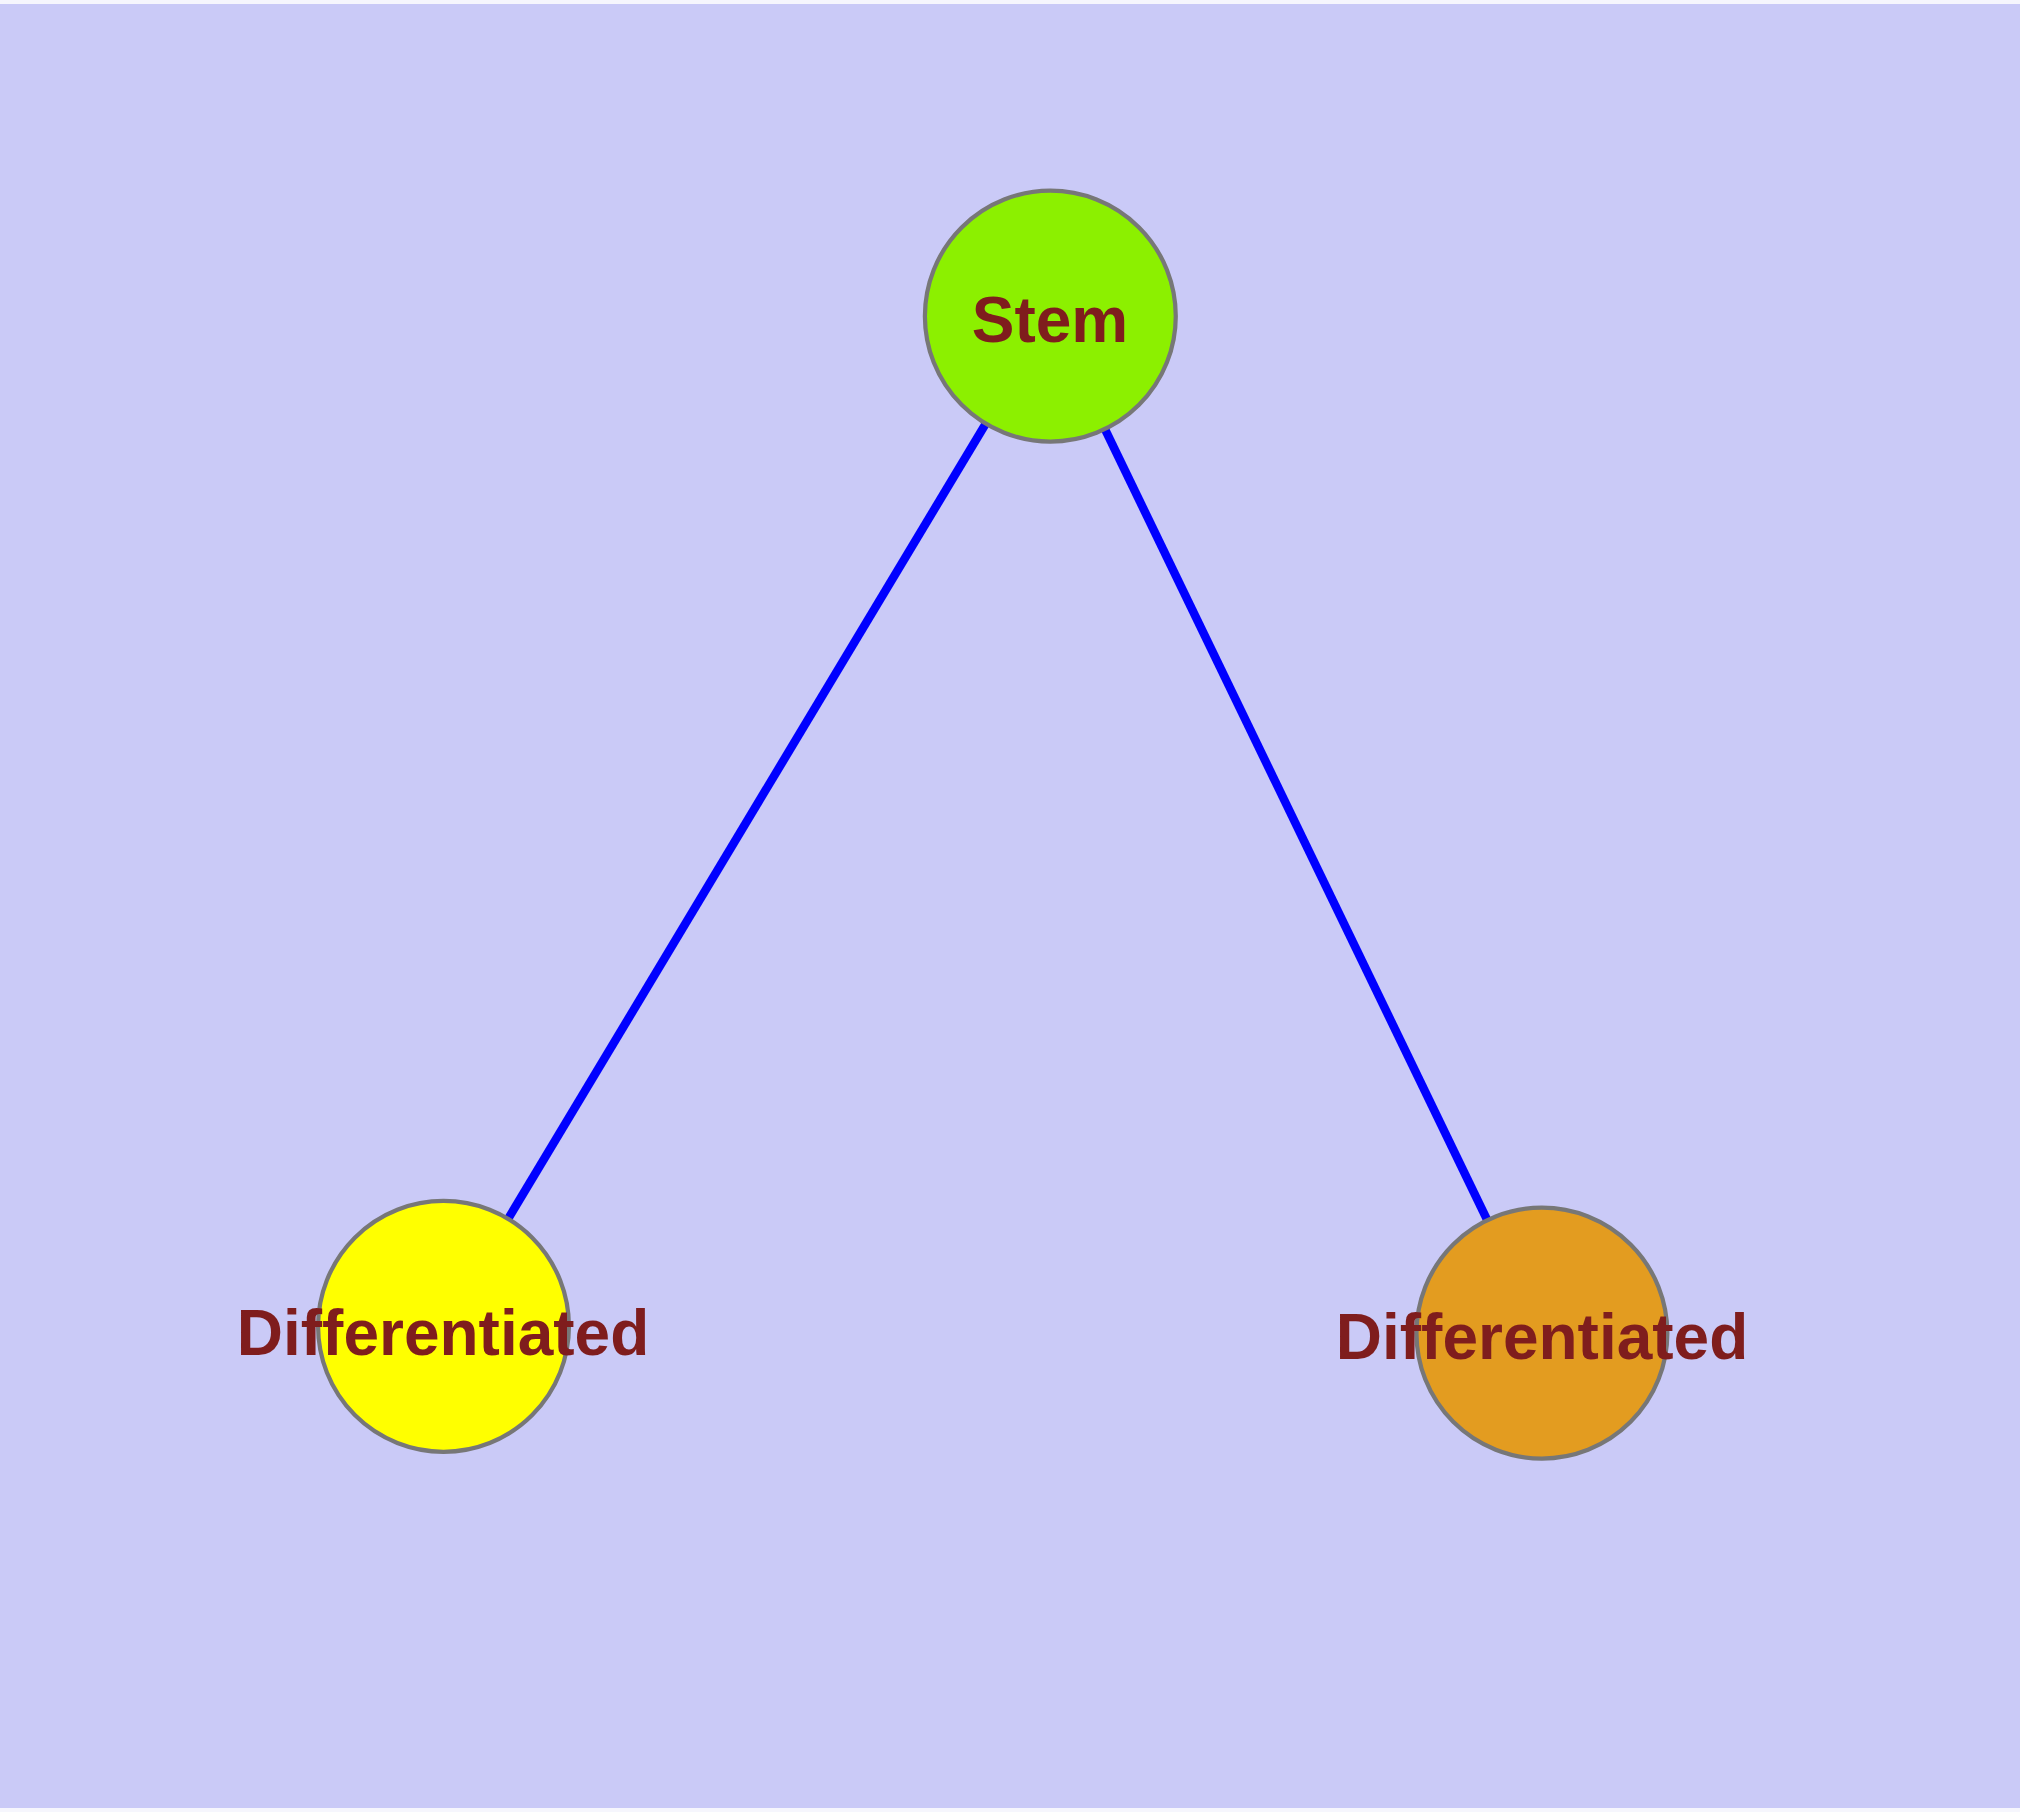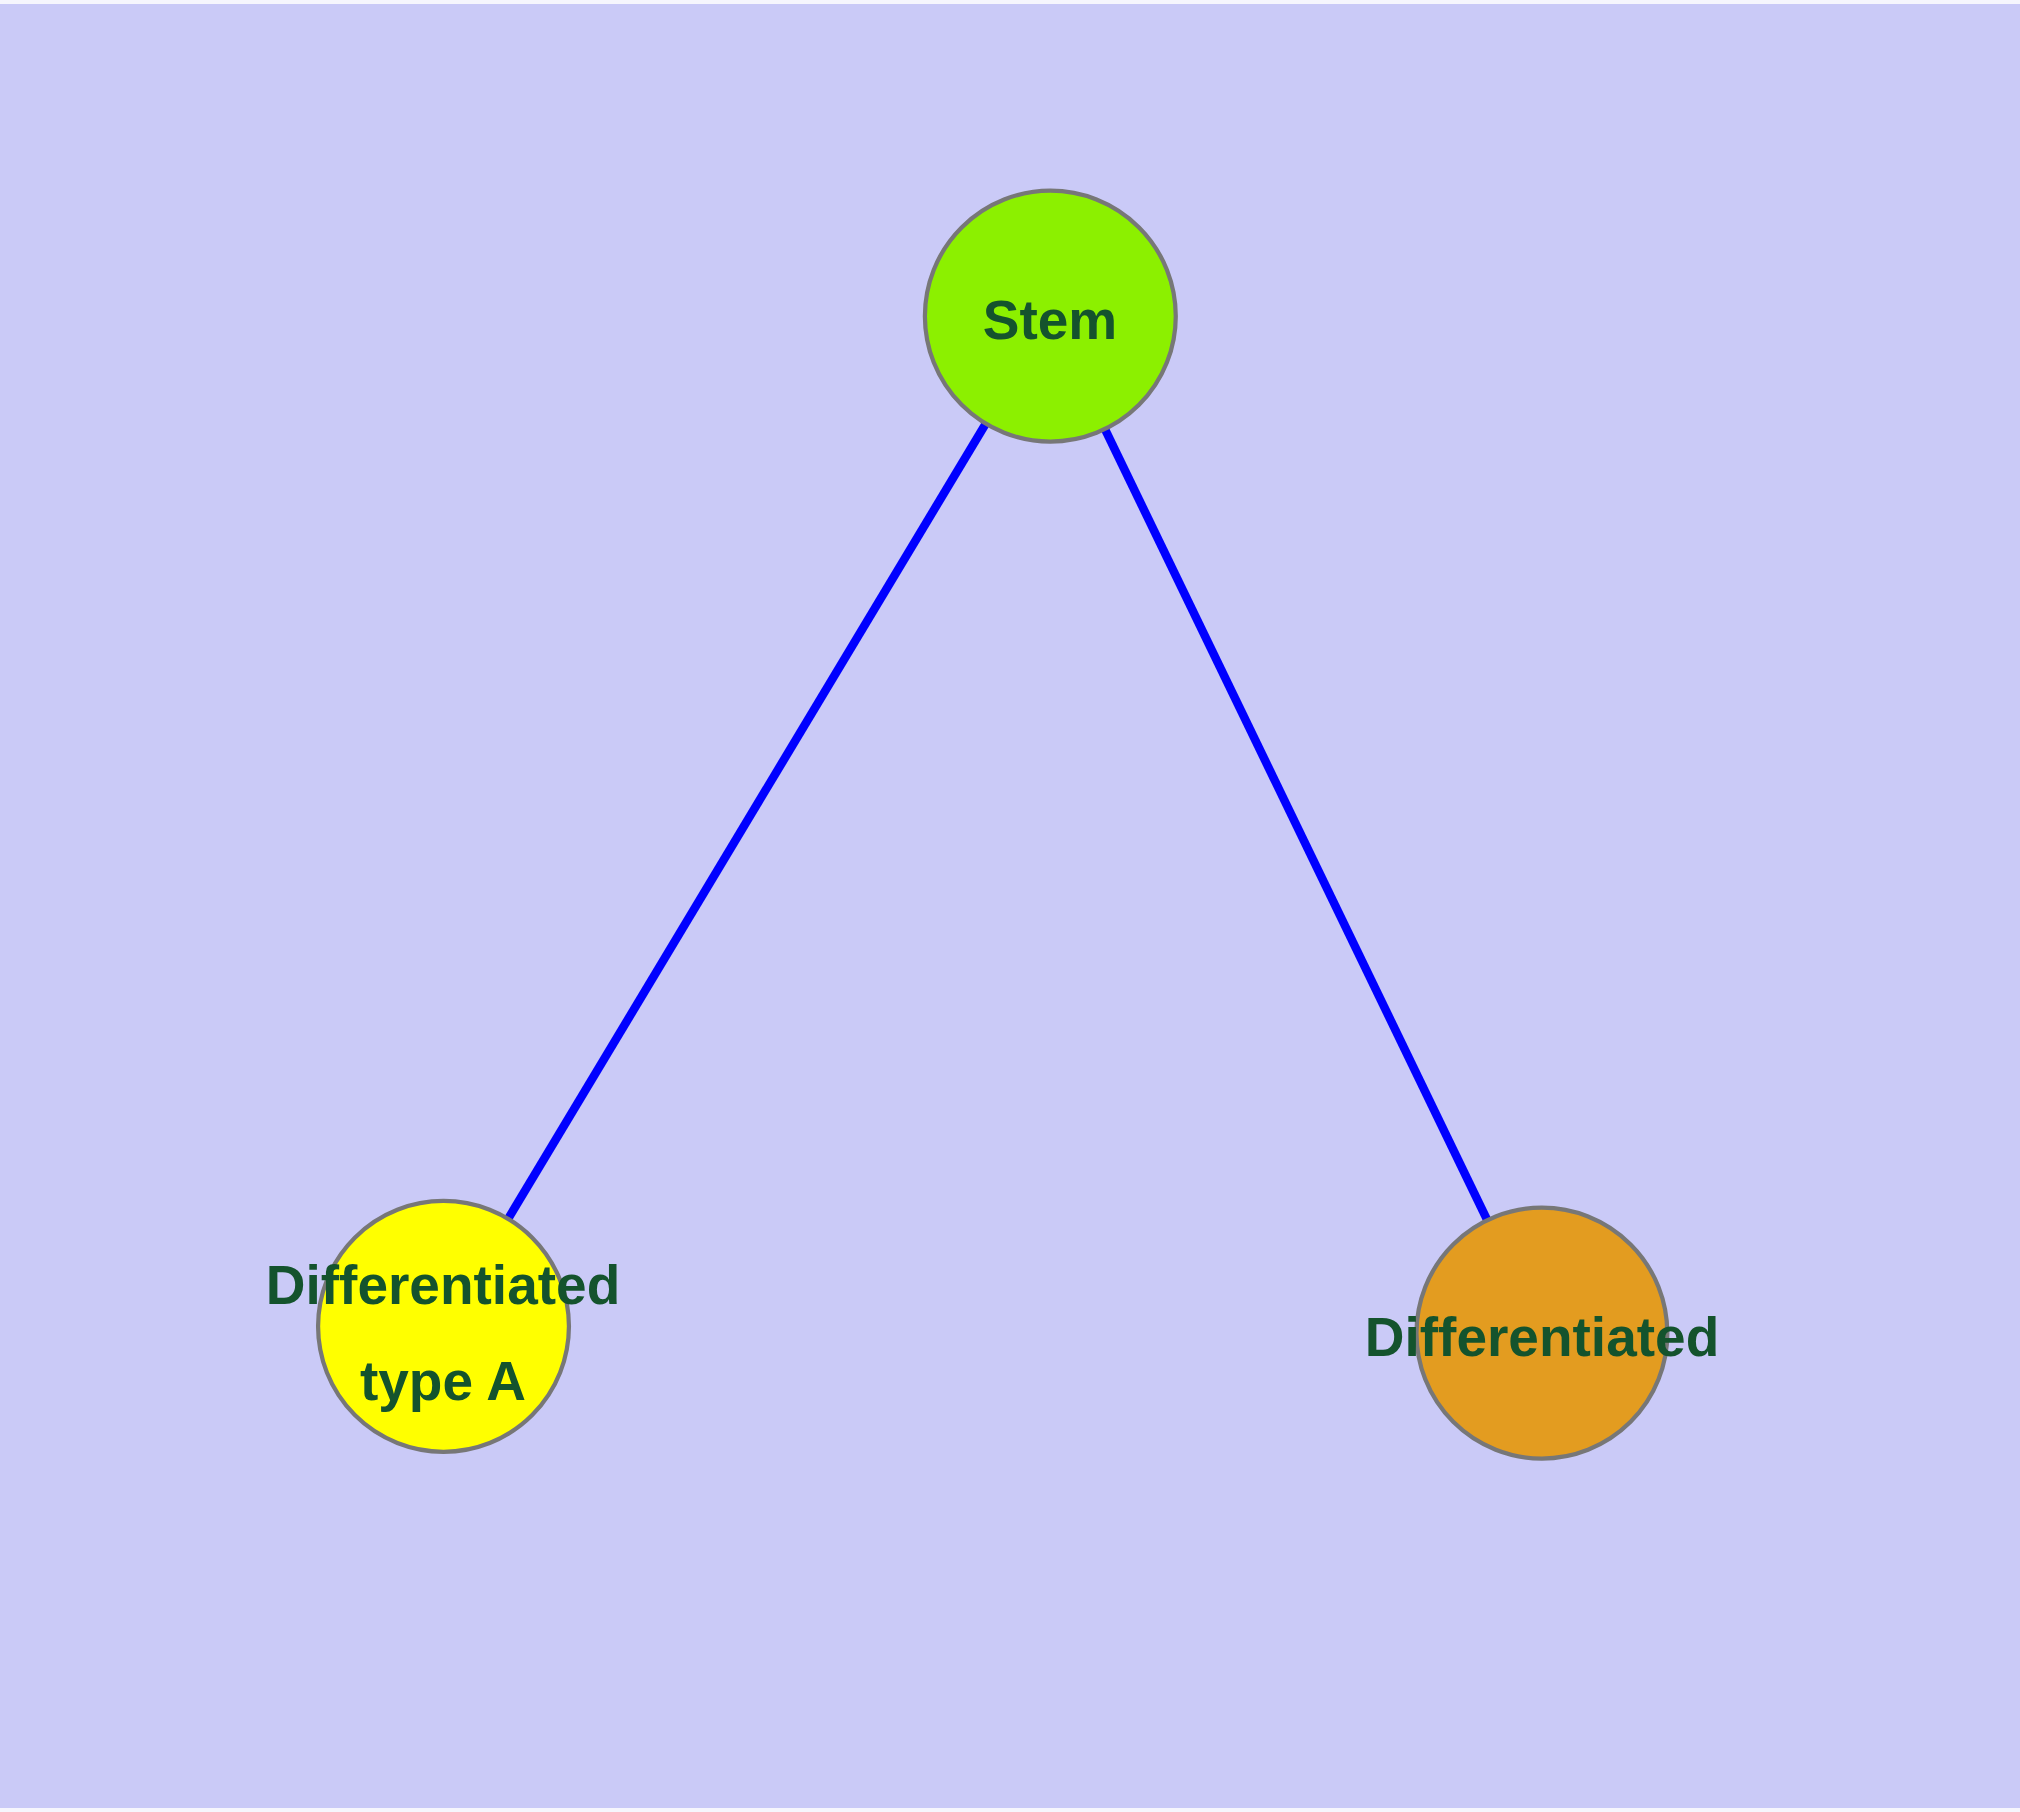--- a/index.html
+++ b/index.html
@@ -11,25 +11,25 @@
     font-family: "Liberation Sans", sans-serif;
   }
   .edge-layer {
     position: absolute;
     left: 0; top: 0;
     width: 100%; height: 100%;
   }
   .node-label {
     position: absolute;
     transform: translate(-50%, -50%);
-    color: #14532d;
+    color: #7f1d1d;
     font-weight: bold;
-    font-size: 55px;
+    font-size: 64px;
     line-height: 96px;
-    text-align: center;
+    text-align: right;
     white-space: nowrap;
   }
   .edge-strip {
     position: absolute;
     left: 0; right: 0;
     height: 4.2px;
   }
   .edge-strip.top { top: 0; }
   .edge-strip.bottom { bottom: 0; }
 </style>
@@ -44,21 +44,20 @@
 
     <circle cx="1239" cy="373" r="148" stroke-width="5" fill="#8CF000" stroke="#777777"></circle>
     <circle cx="523" cy="1565" r="148" stroke-width="5" fill="#FFFF00" stroke="#777777"></circle>
     <circle cx="1819" cy="1573" r="148" stroke-width="5" fill="#E39C20" stroke="#777777"></circle>
   </svg>
 
   <div class="node-label" style="left:1050px; top:320px;">Stem</div>
 
   <div class="node-label" style="left:443px; top:1333px;">
     <div>Differentiated</div>
-    <div>type A</div>
   </div>
 
   <div class="node-label" style="left:1542px; top:1337px;">
     <div>Differentiated</div>
   </div>
 
   <div class="edge-strip top" style="background: rgb(246, 246, 253);"></div>
   <div class="edge-strip bottom" style="background: rgb(246, 246, 253);"></div>
 
 </div>

